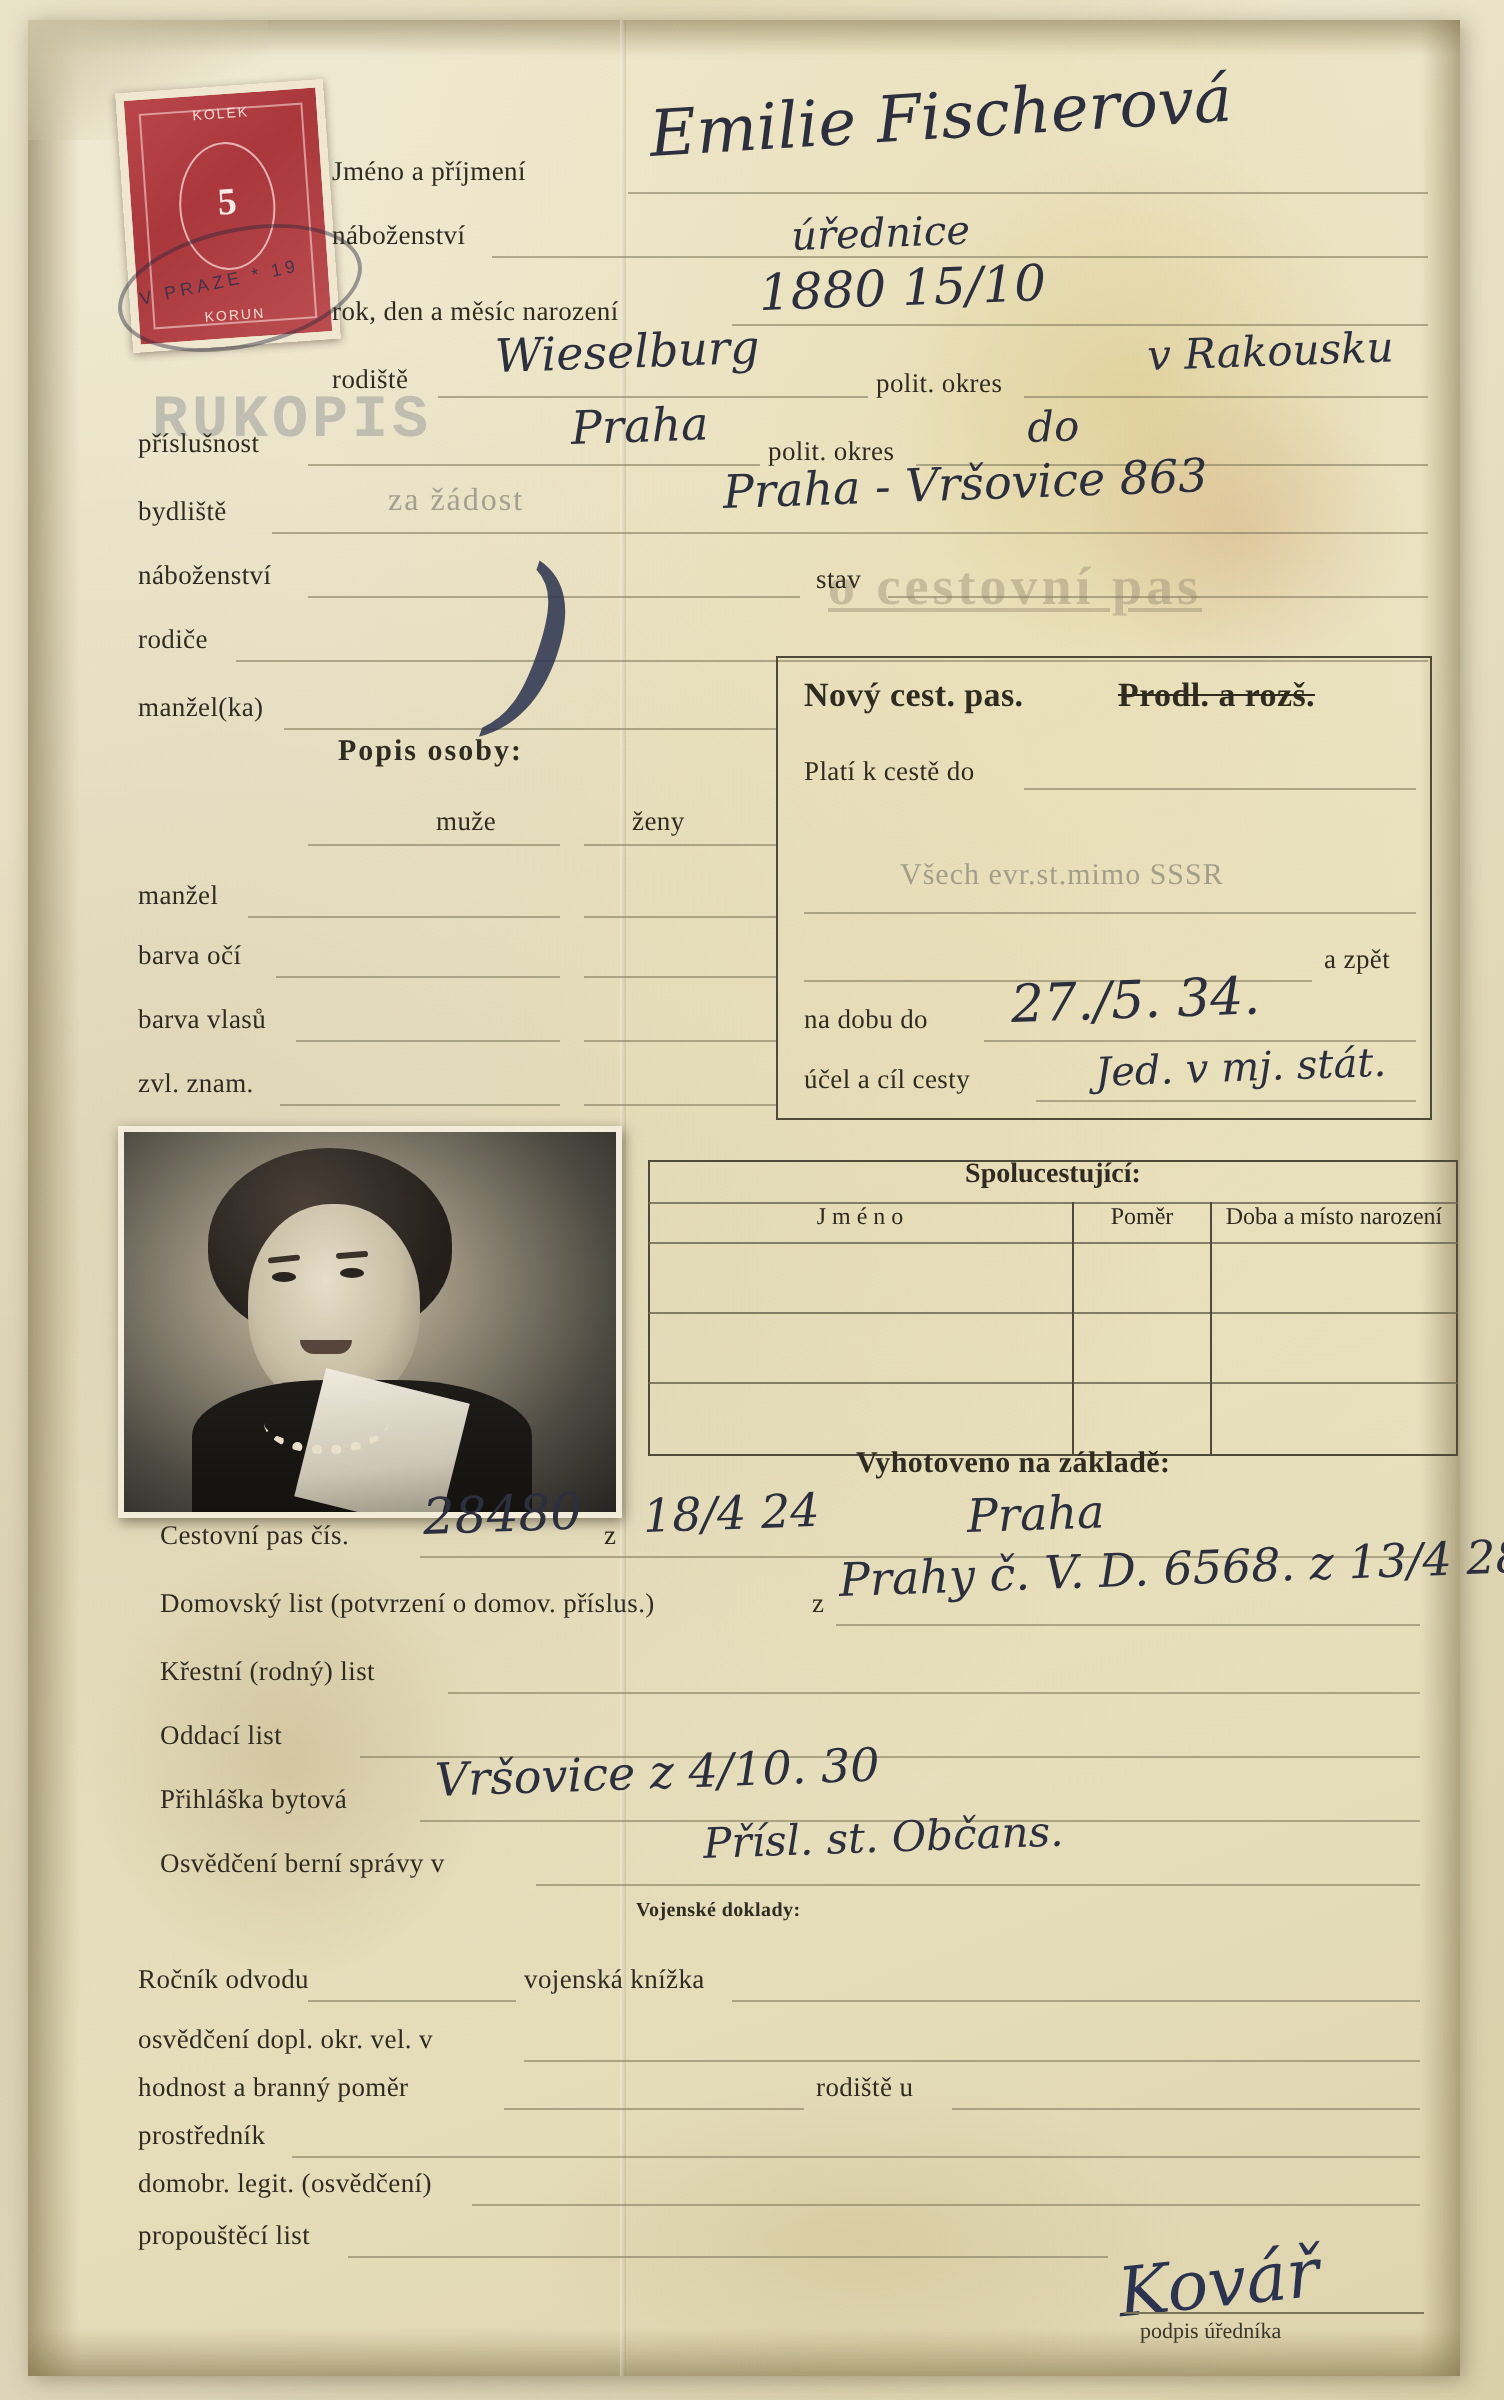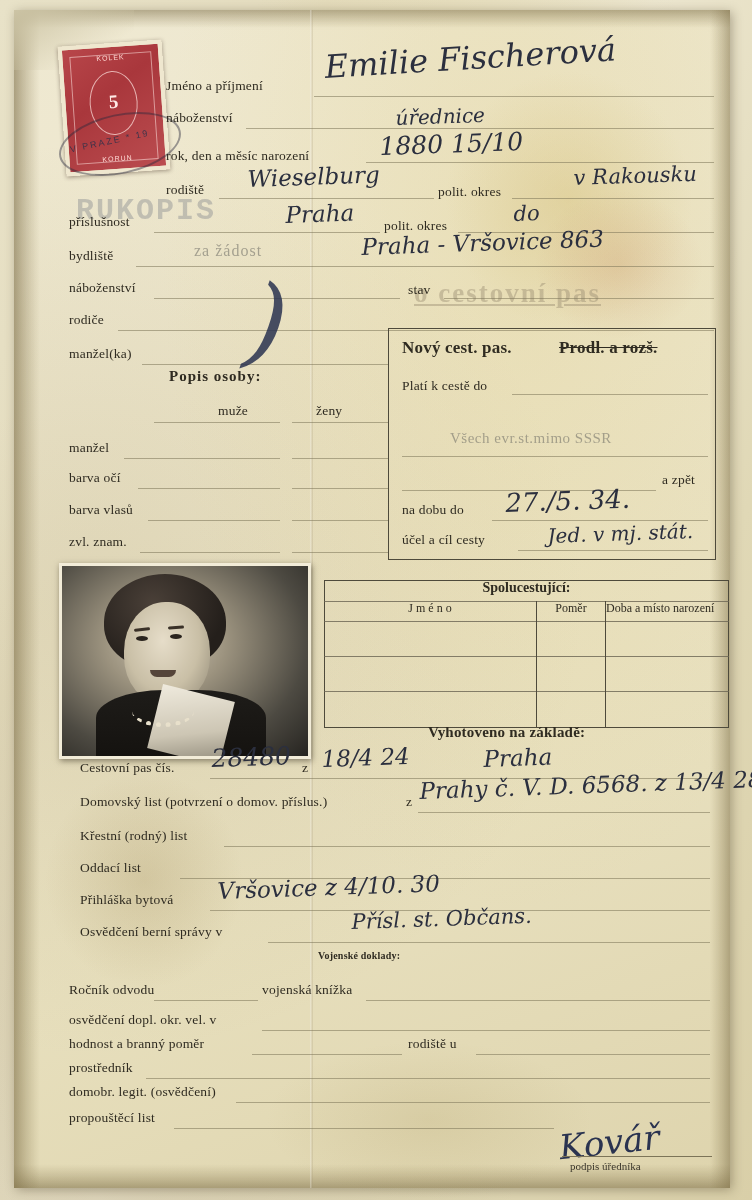--- a/index.html
+++ b/index.html
@@ -295,21 +295,21 @@
       <div class="pearls"></div>
     </div>
 
     <div class="tbl">
       <div class="grid"></div>
       <div class="hdr">Spolucestující:</div>
       <div class="hline" style="top:21px;"></div>
       <div class="cols">
         <div style="position:absolute;left:0;top:0;width:212px;text-align:center;font-size:12px;color:#2f2b21;">J m é n o</div>
         <div style="position:absolute;left:213px;top:0;width:68px;text-align:center;font-size:12px;color:#2f2b21;">Poměr</div>
-        <div style="position:absolute;left:282px;top:0;width:122px;text-align:left;font-size:12px;color:#2f2b21;">Doba a místo narození</div>
+        <div style="position:absolute;left:282px;top:0;width:122px;text-align:center;font-size:12px;color:#2f2b21;">Doba a místo narození</div>
       </div>
       <div class="hline" style="top:41px;"></div>
       <div class="hline" style="top:76px;"></div>
       <div class="hline" style="top:111px;"></div>
       <div class="vline" style="left:212px;"></div>
       <div class="vline" style="left:281px;"></div>
     </div>
 
     <div class="lbl bold" style="left:414px;top:714px;font-size:15px;">Vyhotoveno na základě:</div>
 

